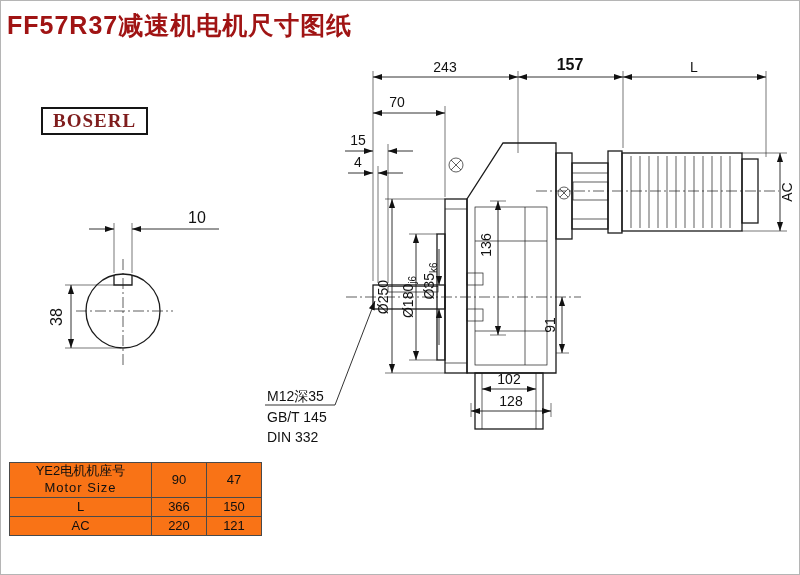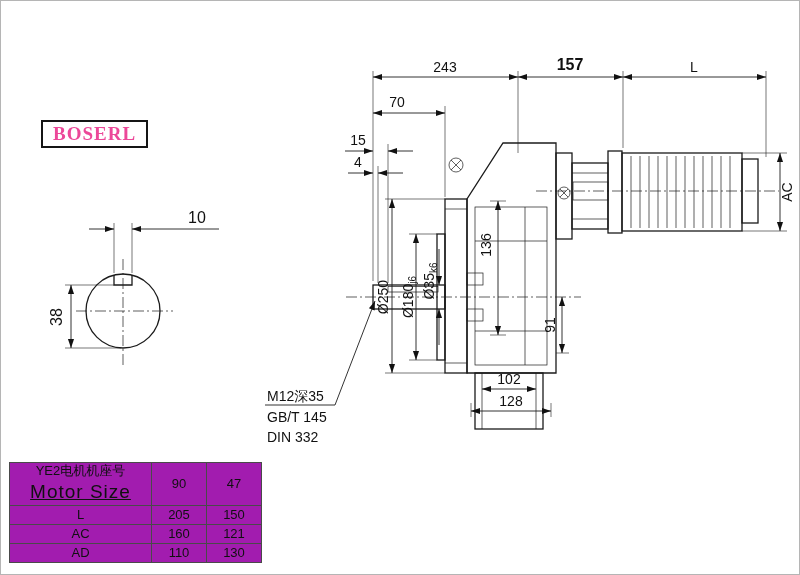--- a/index.html
+++ b/index.html
@@ -15,33 +15,34 @@
   .thin    { fill:none; stroke:#1b1b1b; stroke-width:0.7; }
   .dim     { fill:none; stroke:#1b1b1b; stroke-width:0.9; }
   .ext     { fill:none; stroke:#1b1b1b; stroke-width:0.6; }
   .cl      { fill:none; stroke:#1b1b1b; stroke-width:0.7; stroke-dasharray:11 3 2 3; }
   text.dt  { font-size:14px; fill:#111; text-anchor:middle; font-family:"Liberation Sans", sans-serif; }
   text.big { font-size:16px; }
   text.bold{ font-weight:bold; }
   text.left{ text-anchor:start; }
   tspan.sub{ font-size:10px; }
 
-  .spec-table { position:absolute; left:8px; top:461px; border-collapse:collapse; color:#101010; background:#a21caf; }
+  .spec-table { position:absolute; left:8px; top:461px; border-collapse:collapse; color:#101010; background:#f97316; }
   .spec-table td { border:1px solid #4a4a4a; text-align:center; font-size:13px; padding:0 4px; height:19px; }
   .spec-table td.c1 { width:142px; }
   .spec-table td.cv { width:55px; }
   .spec-table .hdr-zh { font-size:13px; line-height:1.3; }
-  .spec-table .hdr-en { font-size:19px; letter-spacing:1px; line-height:1.3;text-decoration:underline; }
+  .spec-table .hdr-en { font-size:13px; letter-spacing:1px; line-height:1.3; }
 </style>
 </head>
 <body>
 
 <div class="page">
 
-  <div class="logo-box" style="color: #ec4899; margin-top: 13px;">BOSERL</div>
+  <div class="title" style="color: rgb(160, 20, 20);">FF57R37减速机电机尺寸图纸</div>
+  <div class="logo-box" style="color: #7f1d1d;">BOSERL</div>
 
   <svg class="drawing" width="800" height="575" viewBox="0 0 800 575" xmlns="http://www.w3.org/2000/svg">
     <defs>
       <marker id="arr" viewBox="0 0 10 10" refX="10" refY="5" markerWidth="11" markerHeight="9" orient="auto-start-reverse" markerUnits="userSpaceOnUse">
         <path d="M0,1.6 L10,5 L0,8.4 Z" fill="#111"></path>
       </marker>
     </defs>
 
     <g>
       <line class="cl" x1="345" y1="296" x2="580" y2="296"></line>
@@ -192,29 +193,24 @@
       <tr>
         <td class="c1">
           <div class="hdr-zh">YE2电机机座号</div>
           <div class="hdr-en">Motor Size</div>
         </td>
         <td class="cv">90</td>
         <td class="cv">47</td>
       </tr>
       <tr>
         <td class="c1">L</td>
-        <td class="cv">205</td>
+        <td class="cv">366</td>
         <td class="cv">150</td>
       </tr>
       <tr>
         <td class="c1">AC</td>
-        <td class="cv">160</td>
+        <td class="cv">220</td>
         <td class="cv">121</td>
-      </tr>
-      <tr>
-        <td class="c1">AD</td>
-        <td class="cv">110</td>
-        <td class="cv">130</td>
       </tr>
     </tbody>
   </table>
 
 </div>
 
 </body></html>

